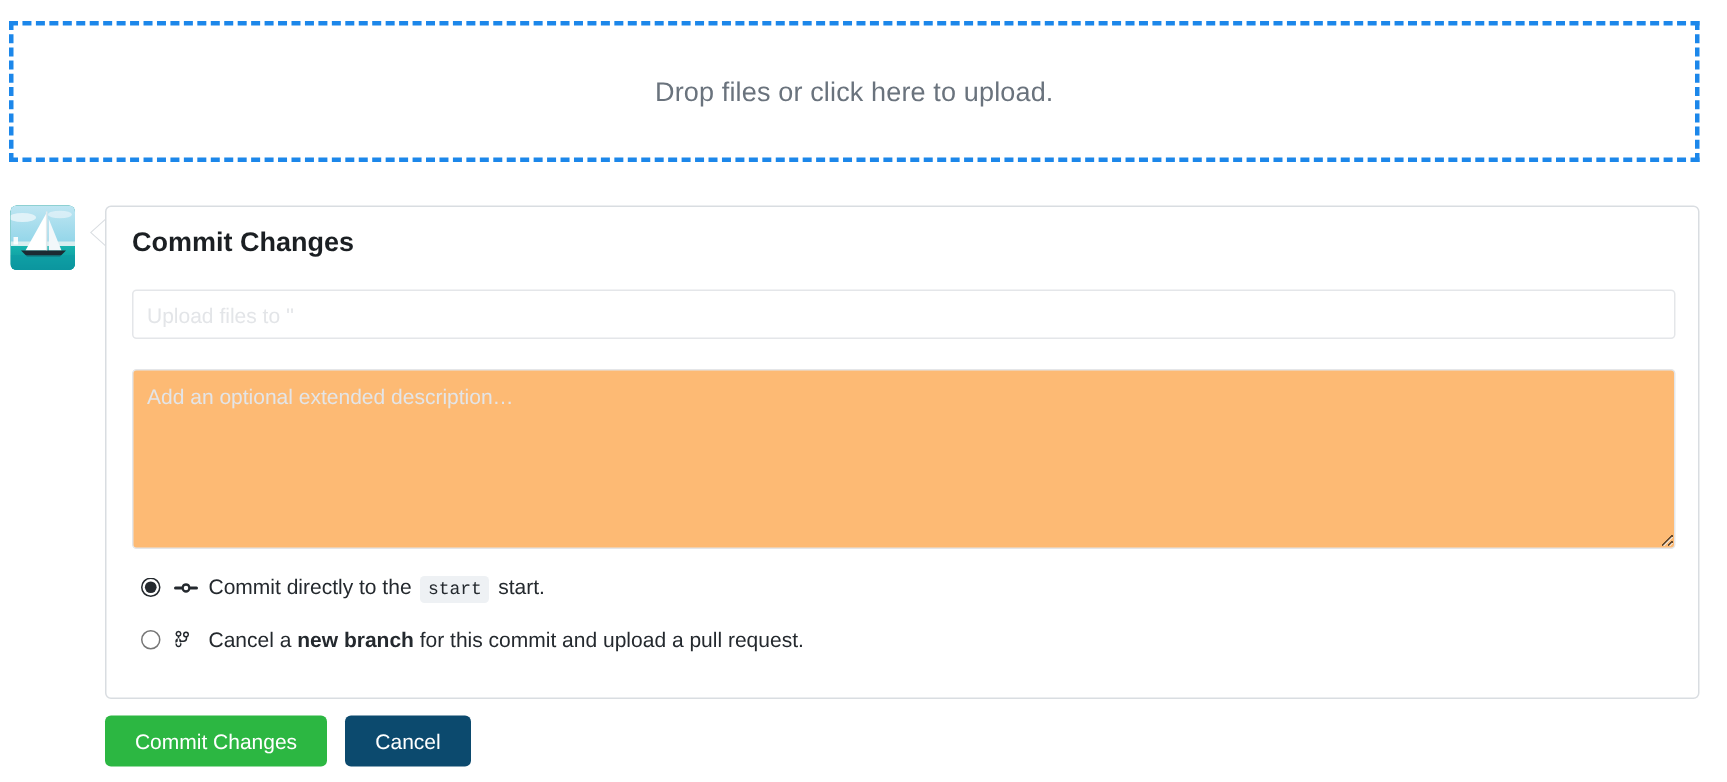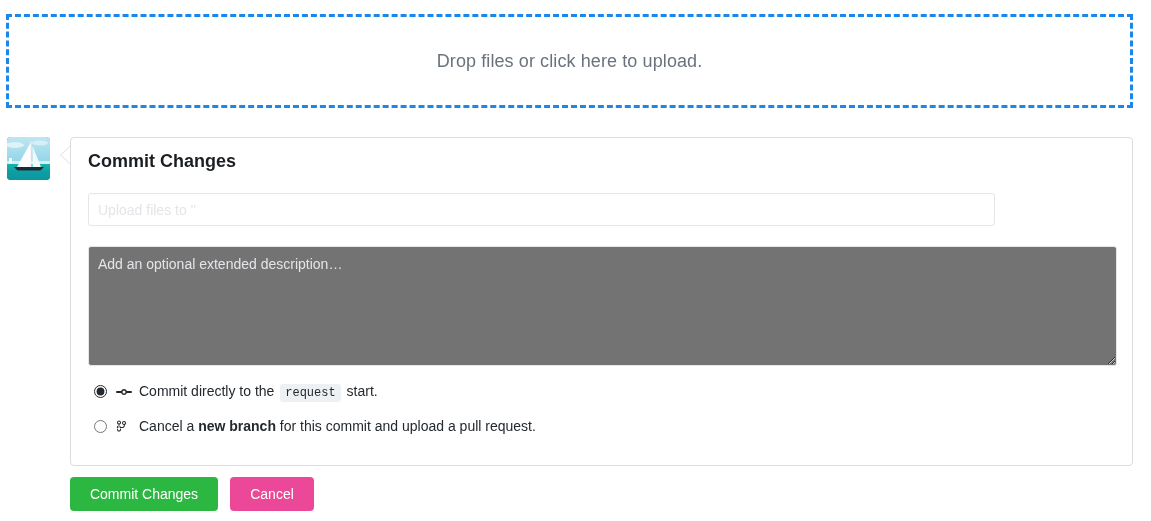--- a/index.html
+++ b/index.html
@@ -89,21 +89,21 @@
     top: 13px;
     font-size: 18px;
     font-weight: bold;
     color: #1b1f23;
   }
 
   .commit-summary {
     position: absolute;
     left: 17px;
     top: 55px;
-    width: 907px;
+    width: 1029px;
     height: 33px;
     box-sizing: border-box;
     padding: 0 9px;
     border: 1px solid #e4e6e9;
     border-radius: 3px;
     background: #ffffff;
     font-family: "Liberation Sans", sans-serif;
     font-size: 14px;
     color: #24292e;
     outline: none;
@@ -113,21 +113,21 @@
   .commit-description {
     position: absolute;
     left: 17px;
     top: 108px;
     width: 1029px;
     height: 120px;
     box-sizing: border-box;
     padding: 8px 9px;
     border: 1px solid #e4e6e9;
     border-radius: 3px;
-    background: #737373;
+    background: #fdba74;
     font-family: "Liberation Sans", sans-serif;
     font-size: 14px;
     color: #24292e;
     resize: vertical;
     outline: none;
     line-height: 1.4;
   }
   .commit-description::placeholder { color: #e3e5e8; }
 
   
@@ -186,21 +186,21 @@
     border-radius: 4px;
     font-family: "Liberation Sans", sans-serif;
     font-size: 14px;
     color: #ffffff;
     height: 34px;
     padding: 0 16px;
     cursor: pointer;
     line-height: 34px;
   }
   .btn-commit { background: #2cb742; min-width: 148px; }
-  .btn-cancel { background: #ec4899; min-width: 84px; }
+  .btn-cancel { background: #0c4a6e; min-width: 84px; }
 </style>
 </head>
 <body>
 
 <div class="dropzone">
   <span class="dropzone-text">Drop files or click here to upload.</span>
 </div>
 
 <div class="avatar">
   <svg width="43" height="43" viewBox="0 0 43 43" xmlns="http://www.w3.org/2000/svg" aria-hidden="true">
@@ -241,21 +241,21 @@
 
   <div class="radio-row first">
     <input class="radio-input" type="radio" name="commit-target" checked="" style="">
     <span class="row-icon">
       <svg width="16" height="16" viewBox="0 0 16 16" fill="currentColor" aria-hidden="true">
         <path d="M10.86 7a3.001 3.001 0 0 0-5.72 0H1a1 1 0 0 0 0 2h4.14a3.001 3.001 0 0 0 5.72 0H15a1 1 0 1 0 0-2h-4.14zM8 9.5a1.5 1.5 0 1 1 0-3 1.5 1.5 0 0 1 0 3z"></path>
       </svg>
     </span>
     <span class="row-label">
       <span>Commit directly to the</span>
-      <code class="branch">request</code>
+      <code class="branch">start</code>
       <span>start.</span>
     </span>
   </div>
 
   <div class="radio-row second">
     <input class="radio-input" type="radio" name="commit-target" style="">
     <span class="row-icon">
       <svg width="16" height="16" viewBox="0 0 16 16" fill="currentColor" aria-hidden="true">
         <path d="M10 5a2 2 0 1 0-2.2 1.99V7.5c0 .83-.67 1.5-1.5 1.5H4.8a2 2 0 1 0 0 1.02h1.5A2.52 2.52 0 0 0 8.82 7.5v-.51A2 2 0 0 0 10 5zM3 2.5a2 2 0 0 1 .5 3.93V9.6a2 2 0 1 1-1 0V6.43A2 2 0 0 1 3 2.5z"></path>
         <circle cx="3" cy="4.5" r="1" fill="#ffffff"></circle>

